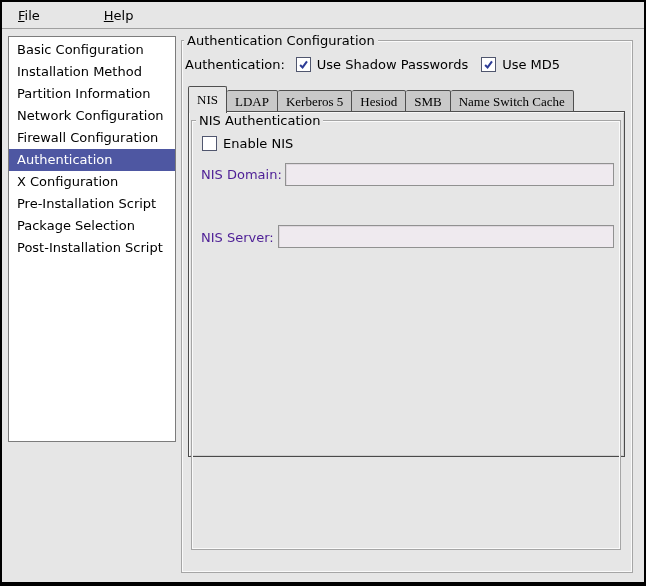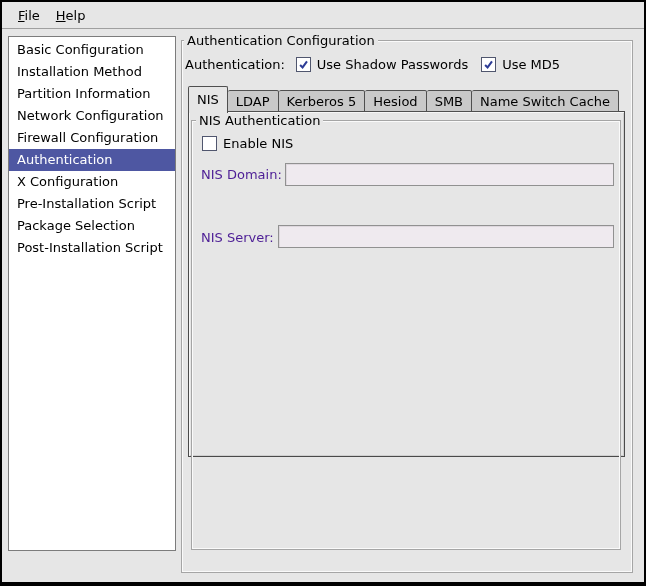--- a/index.html
+++ b/index.html
@@ -9,27 +9,27 @@
     font-size:13px; color:#000; position:relative; overflow:hidden;
   }
   .window {
     position:absolute; left:2px; top:2px; width:642px; height:580px;
     background:#e6e6e6;
   }
   
   .menubar {
     position:absolute; left:0; top:0; width:100%; height:27px;
     border-bottom:1px solid #9f9f9f; box-sizing:border-box;
-    display:flex; align-items:center; padding-left:8px;
+    display:flex; align-items:center; padding-left:8px;gap:48px;
   }
   .menu-item { padding:4px 8px; cursor:default; }
   .mn { text-decoration:underline; }
   
   .sidebar {
-    position:absolute; left:6px; top:34px; width:168px; height:515px;
+    position:absolute; left:6px; top:34px; width:168px; height:406px;
     background:#fff; border:1px solid #7c7c7c; box-sizing:border-box;
     padding-top:2px; overflow:hidden;
   }
   .srow { height:22px; line-height:22px; padding-left:8px; white-space:nowrap; }
   .srow.selected { background:#4e57a2; color:#fff; }
   
   .frame {
     position:absolute; border:1px solid #a5a5a5; box-sizing:border-box;
     box-shadow: inset 0 0 0 1px #fafafa;
   }
@@ -55,21 +55,21 @@
   .cb-label { margin-left:6px; }
   .gap { width:13px; flex:none; }
   
   .tabs {
     position:absolute; left:6px; top:44px; height:27px;
     display:flex; align-items:flex-end; z-index:2;
   }
   .tab {
     height:22px; line-height:21px; padding:0 8px; background:#c9c9c9;
     border:1px solid #4f4f4f; border-left:none; box-sizing:border-box;
-    border-radius:2px 2px 0 0; white-space:nowrap; cursor:default;
+    border-radius:2px 2px 0 0; white-space:nowrap; cursor:default;font-family:Liberation Serif, serif;
   }
   .tab:first-child { border-left:1px solid #4f4f4f; }
   .tab.active {
     height:27px; line-height:25px; background:#e6e6e6;
     border-bottom:none; margin-bottom:-1px; border-left:1px solid #4f4f4f;
   }
   .page {
     position:absolute; left:6px; top:70px; width:437px; height:346px;
     background:#e6e6e6; border:1px solid #4a4a4a; box-sizing:border-box;
     box-shadow: inset 1px 1px 0 #f6f6f6, inset -1px -1px 0 #cfcfcf;

